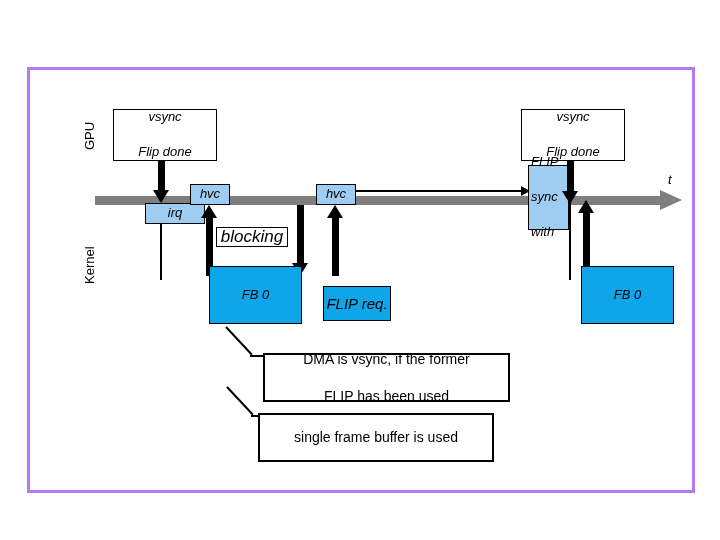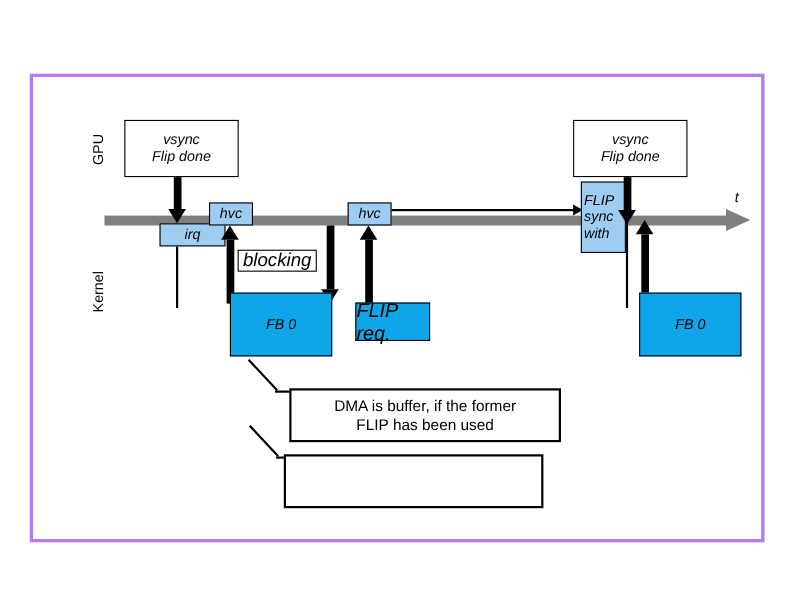--- a/index.html
+++ b/index.html
@@ -39,22 +39,22 @@
   .t-label{
     position:absolute;left:668px;top:172px;
     font-size:13px;font-style:italic;color:#000;
   }
 
   
   .box{
     position:absolute;box-sizing:border-box;
     border:1px solid #000;
     display:flex;align-items:center;justify-content:center;
-    color:#000;
-    font-style:italic;line-height:1.15;
+    text-align:center;color:#000;
+    font-style:italic;line-height:1.15;gap:20px;
   }
   .box.white{background:#ffffff;}
   .box.blue{background:#9fcdf2;}
   .box.lav{background:#0ea5e9;}
   .box.plain{font-style:normal;}
 
   
   .varrow{position:absolute;}
   .varrow .shaft{position:absolute;background:#000;width:7px;left:0;top:0;}
   .varrow .head-down{
@@ -136,21 +136,21 @@
   </div>
 
   <div class="box blue" style="left:316px;top:184px;width:40px;height:21px;font-size:13px;">
     <span>hvc</span>
   </div>
   <div class="varrow" style="left:332px;top:205px;">
     <div class="head-up" style="top:0;"></div>
     <div class="shaft" style="top:13px;height:58px;"></div>
   </div>
 
-  <div class="box lav" style="left:323px;top:275px;width:68px;height:35px;font-size:18px;">
+  <div class="box lav" style="left:323px;top:286px;width:68px;height:35px;font-size:15px;">
     <span>FLIP req.</span>
   </div>
 
   <div class="thinh" style="left:356px;top:190px;width:167px;"></div>
   <div class="thinh-head" style="left:521px;top:186px;"></div>
 
   <div class="box white" style="left:521px;top:109px;width:104px;height:52px;flex-direction:column;font-size:13px;">
     <span>vsync</span>
     <span>Flip done</span>
   </div>
@@ -174,23 +174,24 @@
   </div>
 
   <div class="box lav" style="left:581px;top:266px;width:93px;height:58px;font-size:13px;">
     <span>FB 0</span>
   </div>
 
   <div class="leader" style="left:226px;top:326px;width:38px;transform:rotate(47deg);"></div>
   <div class="thinh" style="left:250px;top:355px;width:14px;"></div>
 
   <div class="box white plain" style="left:263px;top:353px;width:247px;height:49px;flex-direction:column;font-size:14px;border-width:2px;">
-    <span>DMA is buffer, if the former</span>
+    <span>DMA is vsync, if the former</span>
     <span>FLIP has been used</span>
   </div>
 
   <div class="leader" style="left:227px;top:386px;width:38px;transform:rotate(47deg);"></div>
   <div class="thinh" style="left:251px;top:415px;width:14px;"></div>
 
   <div class="box white plain" style="left:258px;top:413px;width:236px;height:49px;flex-direction:column;font-size:14px;border-width:2px;">
+    <span>single frame buffer is used</span>
   </div>
 
 </div>
 
 </body></html>

